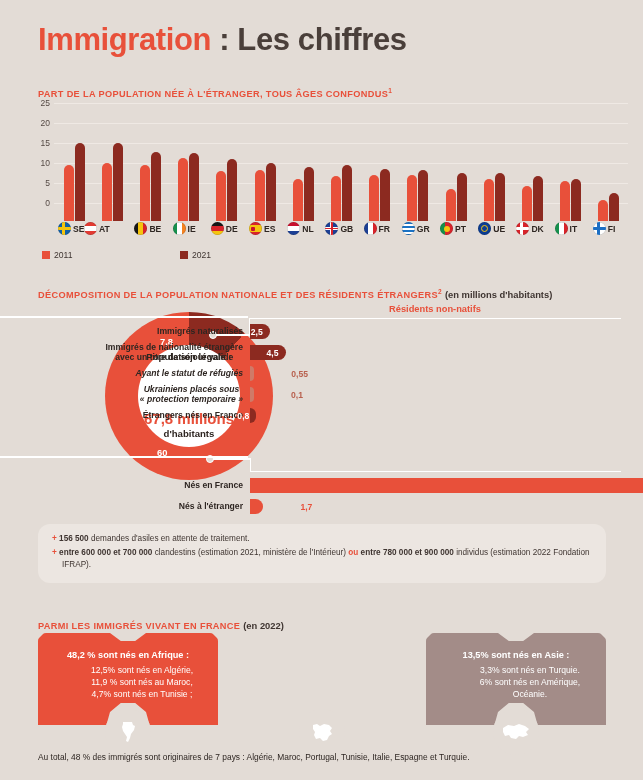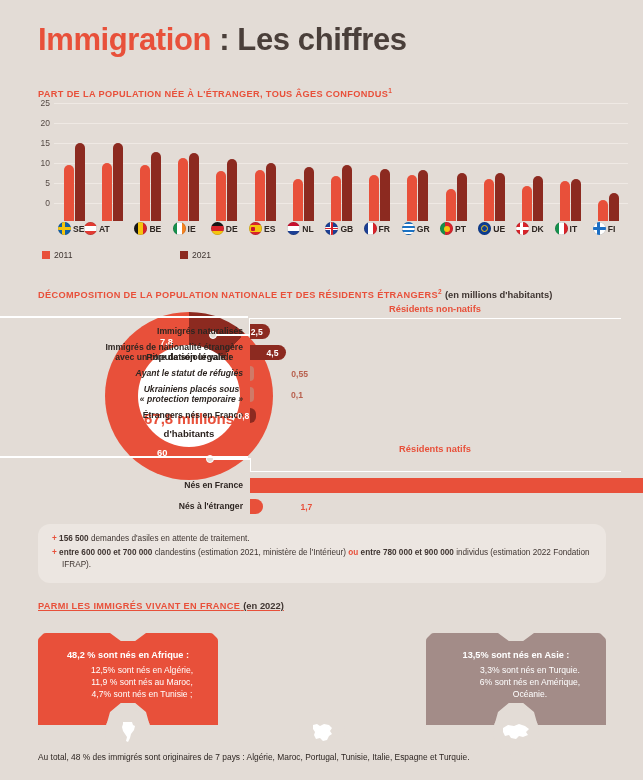--- a/index.html
+++ b/index.html
@@ -407,44 +407,41 @@
         </div>
       </div>
       <div class="brow" style="left: 250px; top: 408px; position: absolute;">
         <div class="lbl">Étrangers nés en France</div>
         <div class="hbar dk" style="width: 6.32px;">
           <span class="hval">0,8</span>
         </div>
       </div>
     </div>
 
-  <div class="rgroup" style="left:249px;top:444px;width:372px;">
-    <div class="grp-title">Résidents natifs</div>
-  </div>
   <div id="rows-natifs">
       <div class="brow" style="left: 250px; top: 478px; position: absolute;">
         <div class="lbl">Nés en France</div>
         <div class="hbar lt" style="width: 460.57px;"></div>
       </div>
       <div class="brow" style="left: 250px; top: 499px; position: absolute;">
         <div class="lbl">Nés à l'étranger</div>
         <div class="hbar lt" style="width: 13.43px;">
           <span class="hval out red">1,7</span>
         </div>
       </div>
     </div>
 
   <div class="notes">
     <div id="notes-list">
         <div class="note"><span class="plus">+</span> <b>156 500</b> demandes d'asiles en attente de traitement.</div>
         <div class="note"><span class="plus">+</span> <b>entre 600 000 et 700 000</b> clandestins (estimation 2021, ministère de l'Intérieur) <span class="r">ou</span> <b>entre 780 000 et 900 000</b> individus (estimation 2022 Fondation IFRAP).</div>
       </div>
   </div>
 
-  <div class="sec-head" style="left:38px;top:600px;text-decoration:underline;">
+  <div class="sec-head" style="left:38px;top:620px;">
     <span>PARMI LES IMMIGRÉS VIVANT EN FRANCE</span>
     <span class="sub">(en 2022)</span>
   </div>
 
   <div class="cards" id="cards">
       <div class="card c1">
         <div class="ct">48,2 % sont nés en Afrique :</div>
         <div class="cl">12,5% sont nés en Algérie,<br>11,9 % sont nés au Maroc,<br>4,7% sont nés en Tunisie ;</div>
       </div>
       <div class="mapdot m1">

